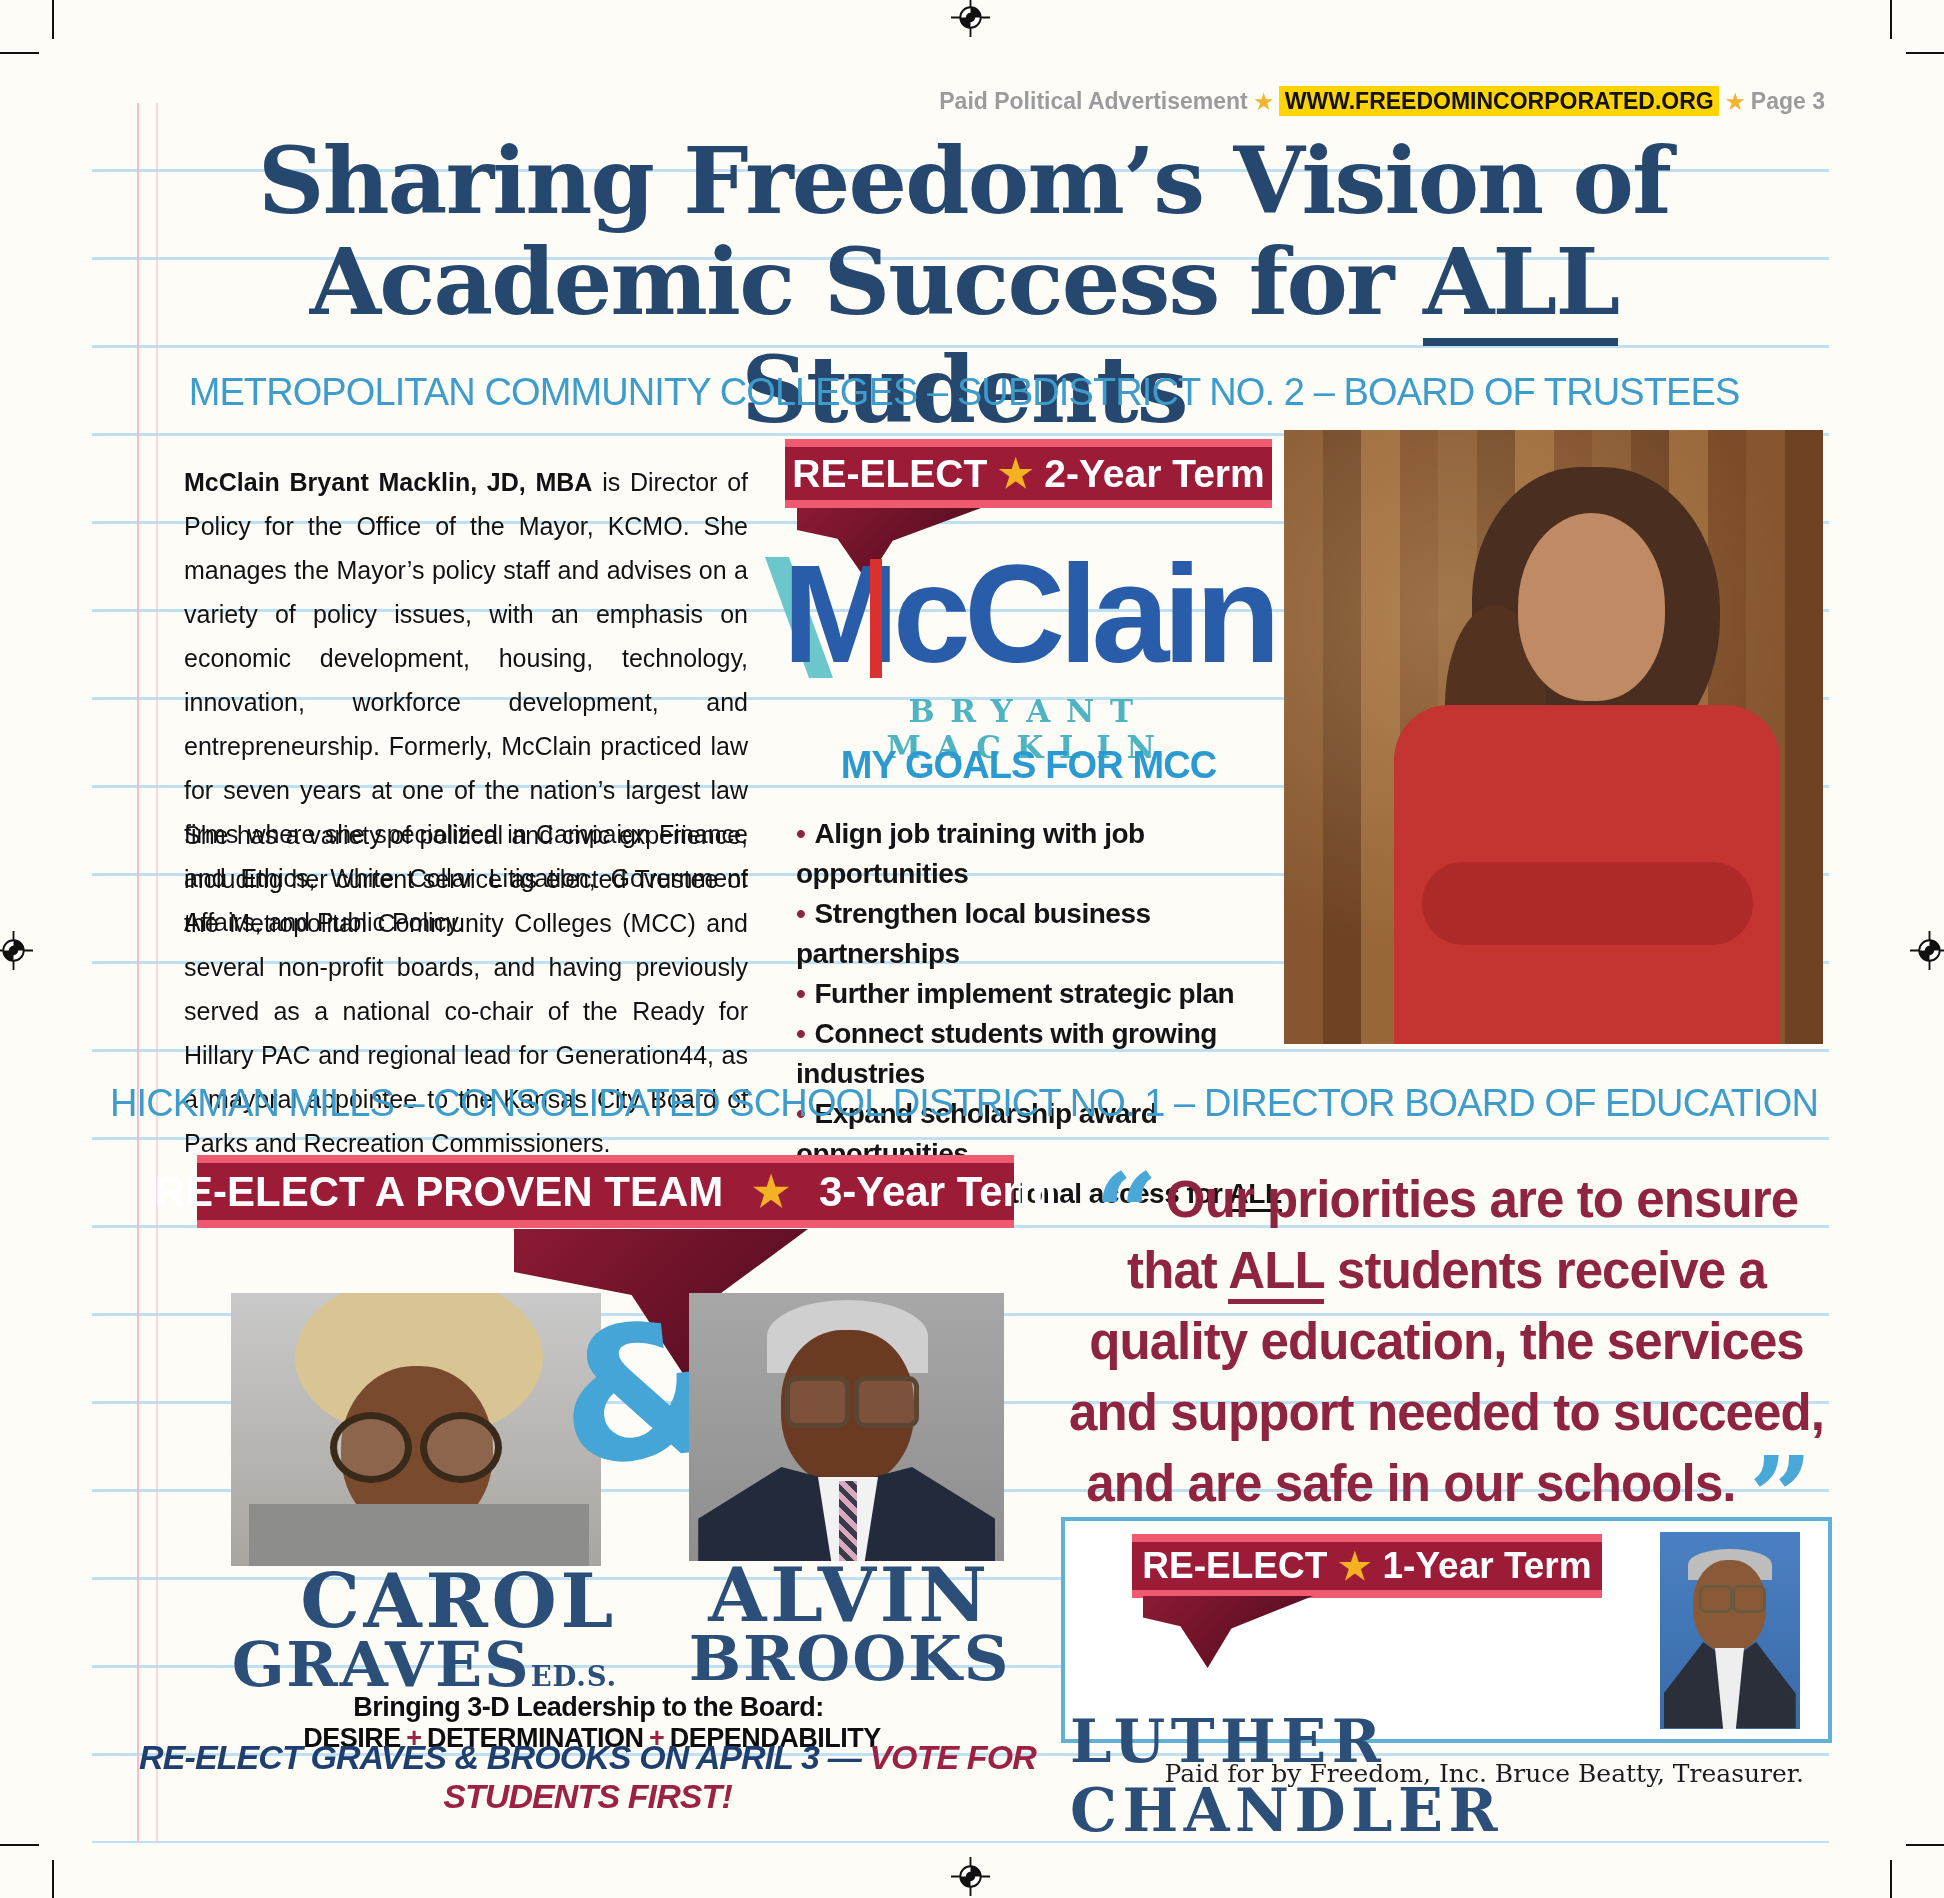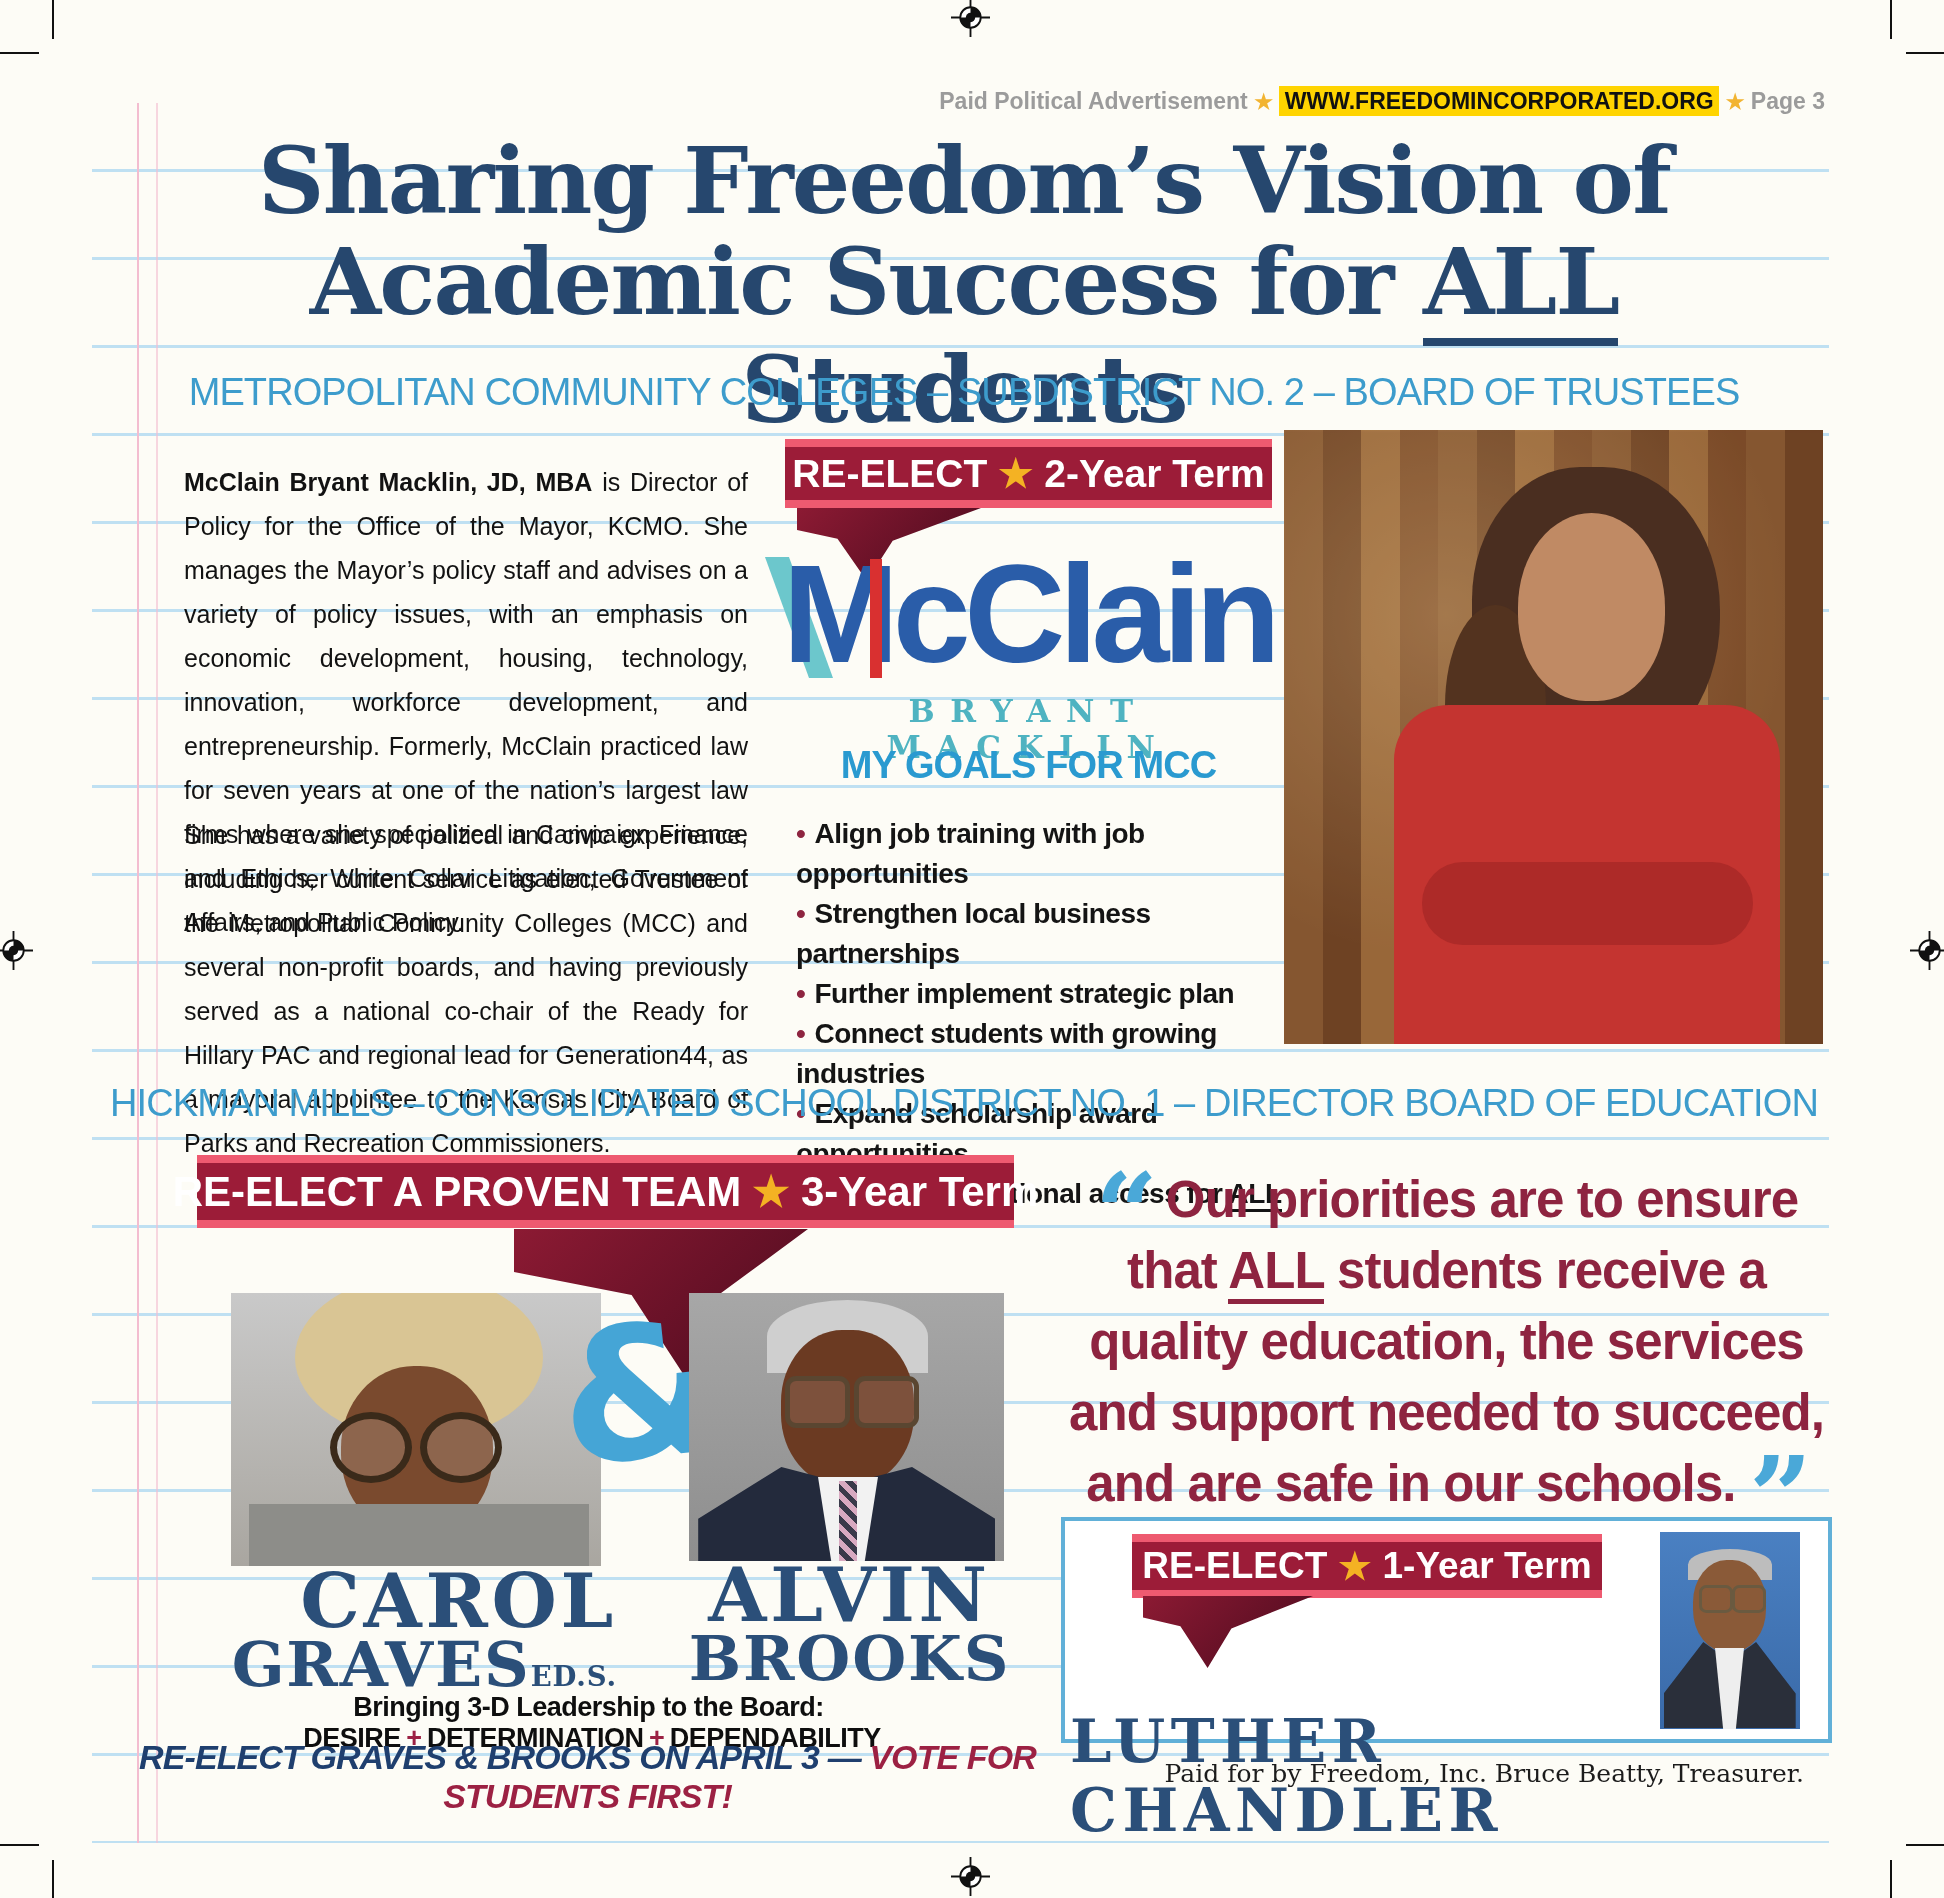--- a/index.html
+++ b/index.html
@@ -31,21 +31,21 @@
   .bio b{font-weight:bold;}
   .bio1{top:435px;}
   .bio2{top:788px;}
   
   .banner{position:absolute;background:#9c1c38;border-top:8.3px solid #ee5a70;border-bottom:8.3px solid #ee5a70;
     display:flex;align-items:center;justify-content:center;color:#fff;font-weight:bold;white-space:nowrap;}
   .banner .bstar{color:#f4b223;padding:0 11px;}
   .tail{position:absolute;background:linear-gradient(135deg,#8c1a33 0%,#5e0f24 70%);}
   .b1{left:785px;top:439px;width:487px;height:53px;font-size:39px;}
   .t1{left:797px;top:508px;width:184px;height:73px;clip-path:polygon(0 0,100% 0,52% 45%,38% 100%,22% 42%,0 30%);}
-  .b2{left:197px;top:1155px;width:817px;height:57px;font-size:42px;}
+  .b2{left:197px;top:1155px;width:817px;height:57px;font-size:42px;gap:18px;}
   .t2{left:514px;top:1229px;width:294px;height:165px;clip-path:polygon(0 0,100% 0,68% 42%,62% 100%,40% 40%,0 26%);}
   .b3{left:1132px;top:1534px;width:470px;height:48px;font-size:37px;}
   .t3{left:1143px;top:1596px;width:170px;height:72px;clip-path:polygon(0 0,100% 0,52% 45%,38% 100%,22% 42%,0 30%);}
   
   .logo{position:absolute;left:776px;top:544px;width:505px;text-align:center;}
   .logoname{font-size:140px;font-weight:bold;letter-spacing:-6.4px;color:#2a5da9;line-height:1;position:relative;z-index:1;}
   .teal-accent{position:absolute;left:11px;top:13px;width:24px;height:121px;background:#6cc7cc;transform:skewX(20deg);z-index:0;}
   .red-accent{position:absolute;left:94px;top:14.7px;width:12px;height:119px;background:#d93030;z-index:2;}
   .logosub{margin-top:9.2px;font-family:"DejaVu Serif",serif;font-size:31px;font-weight:bold;letter-spacing:15.6px;color:#4fb3c1;}
   .goalstitle{position:absolute;left:776px;top:744px;width:505px;text-align:center;font-size:38px;font-weight:bold;color:#2a9ad0;letter-spacing:-0.9px;}

